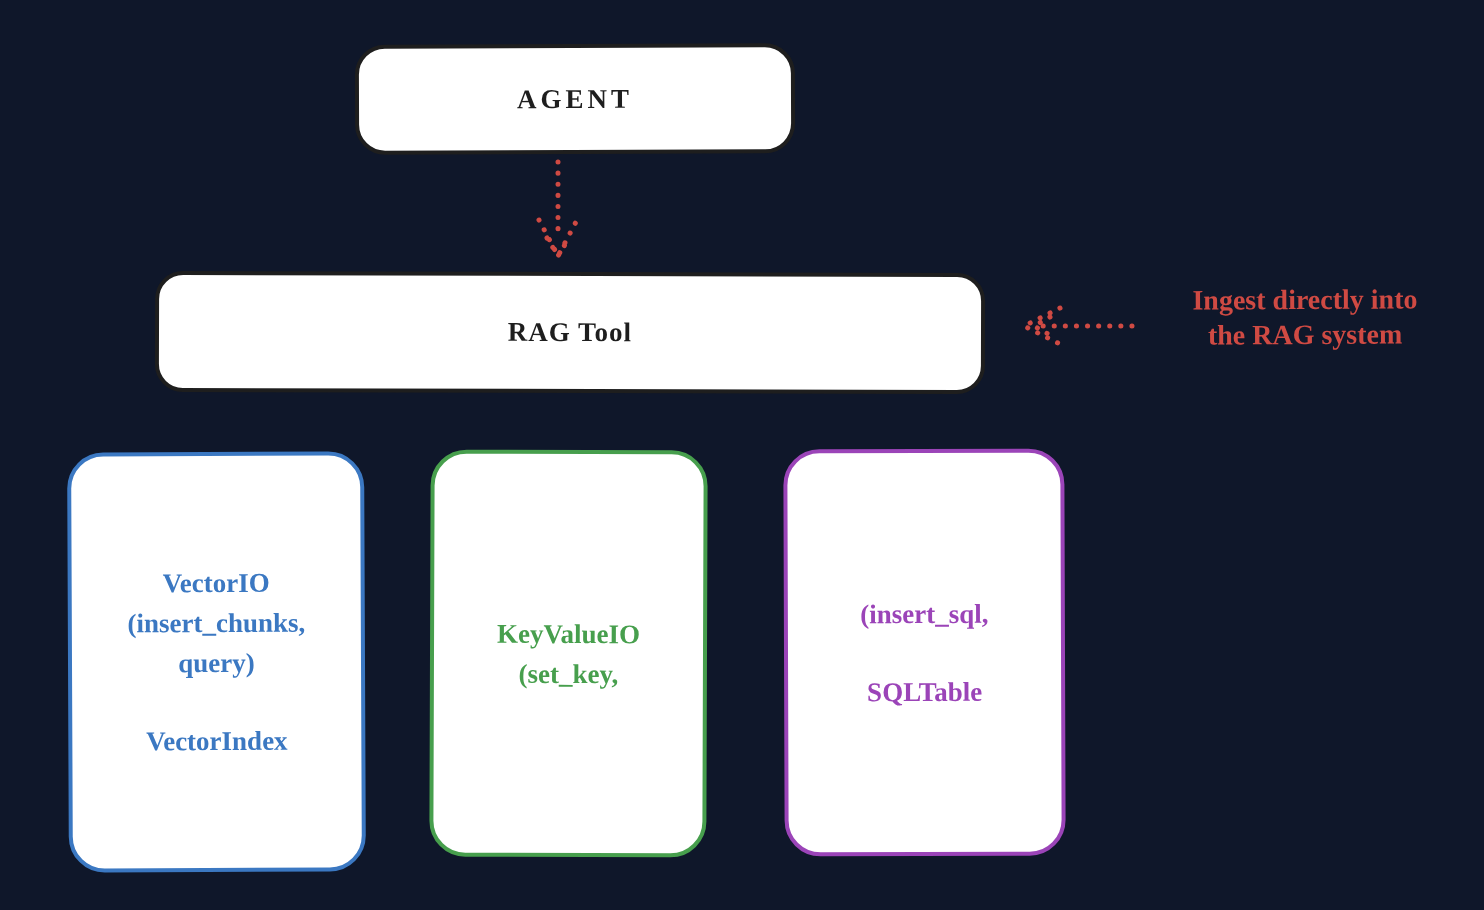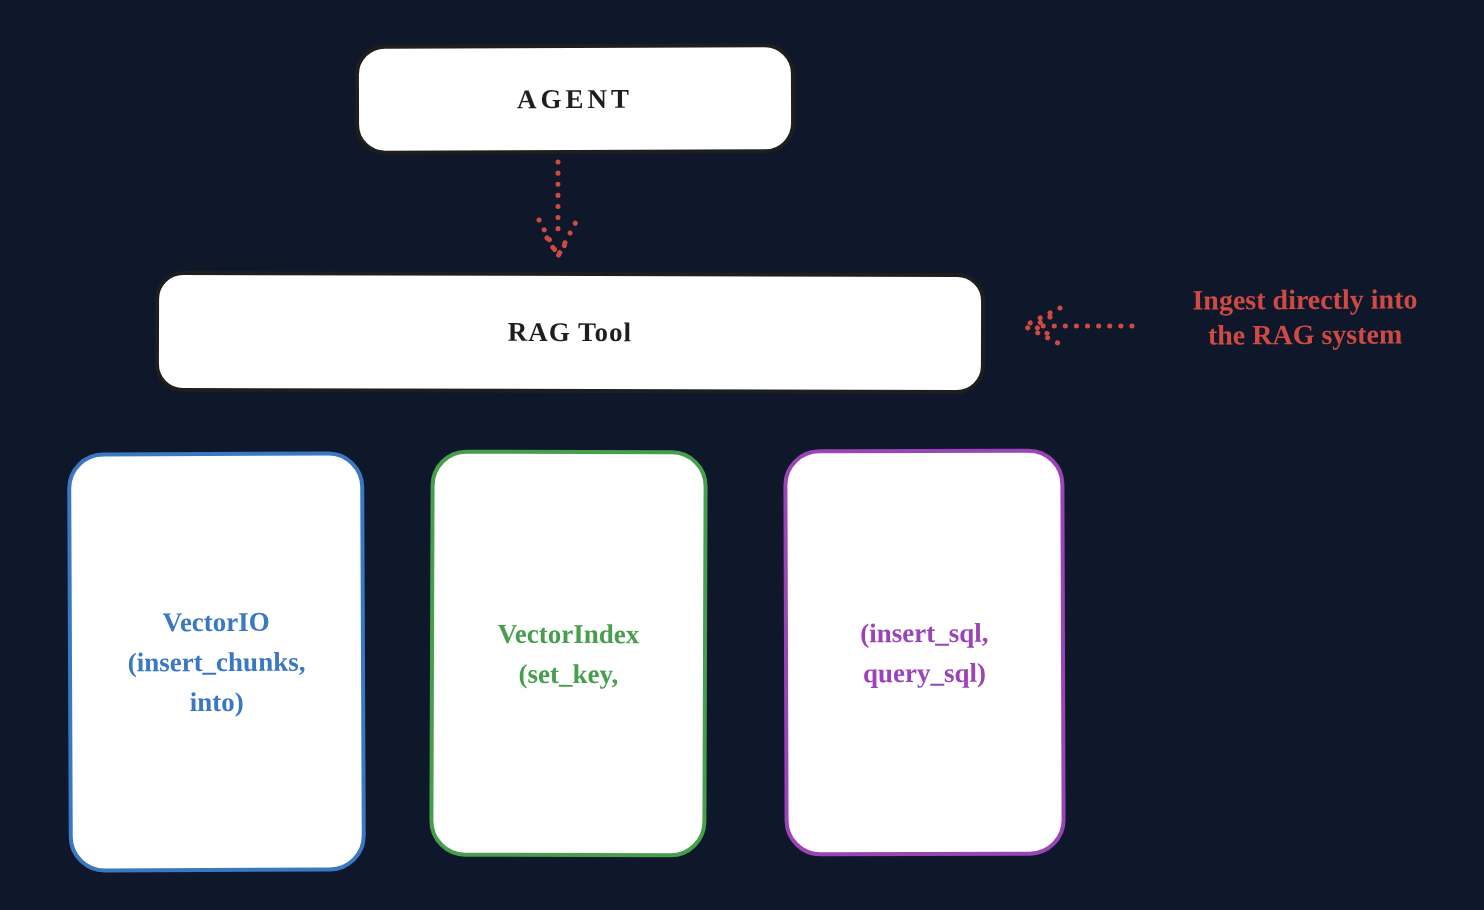--- a/index.html
+++ b/index.html
@@ -112,26 +112,27 @@
   </svg>
 
   <div class="annotation">
     <div>Ingest directly into</div>
     <div>the RAG system</div>
   </div>
 
   <div class="io-box vector-box">
     <div>VectorIO</div>
     <div>(insert_chunks,</div>
-    <div>into)</div>
+    <div>query)</div>
+    <div class="index-label">VectorIndex</div>
   </div>
 
   <div class="io-box kv-box">
-    <div>VectorIndex</div>
+    <div>KeyValueIO</div>
     <div>(set_key,</div>
   </div>
 
   <div class="io-box rel-box">
     <div>(insert_sql,</div>
-    <div>query_sql)</div>
+    <div class="index-label">SQLTable</div>
   </div>
 
 </div>
 
 </body></html>

